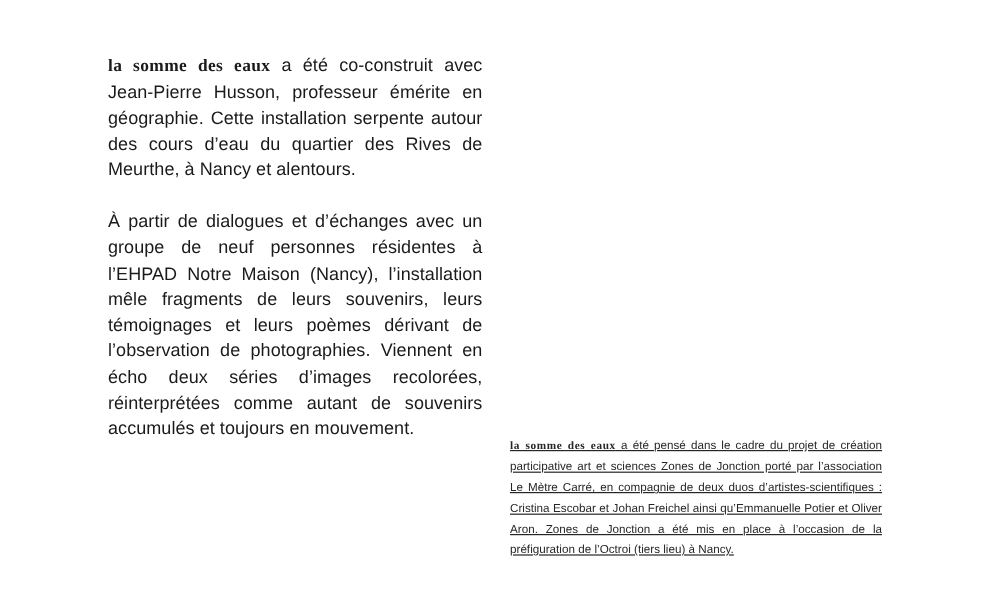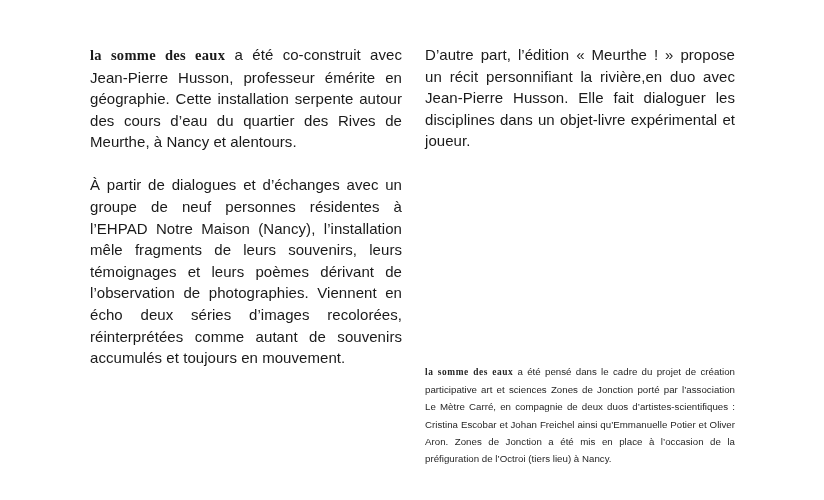--- a/index.html
+++ b/index.html
@@ -66,20 +66,21 @@
     position: absolute;
     left: 425px;
     top: 363px;
     width: 310px;
     font-size: 9.7px;
     line-height: 17.2px;
     text-align: justify;
     text-justify: inter-word;
     color: #262626;
     letter-spacing: 0.02px;
+    text-decoration: underline;
   }
   .footnote .lead {
     font-family: "Liberation Serif", serif;
     font-weight: bold;
     font-size: 9.4px;
     letter-spacing: 0.55px;
   }
 
   .para span, .footnote span { display: inline; }
 </style>
@@ -90,21 +91,16 @@
 
   <div class="col col-left">
 
     <p class="para"><span class="lead">la somme des eaux</span><span> a été co-construit avec Jean-Pierre Husson, professeur émérite en géographie. Cette installation serpente autour des cours d’eau du quartier des Rives de Meurthe, à Nancy et alentours.</span></p>
 
 
     <p class="para tight"><span>À partir de dialogues et d’échanges avec un groupe de neuf personnes résidentes à l’EHPAD Notre Maison (Nancy), l’installation mêle fragments de leurs souvenirs, leurs témoignages et leurs poèmes dérivant de l’observation de photographies. Viennent en écho deux séries d’images recolorées, réinterprétées comme autant de souvenirs accumulés et toujours en mouvement.</span></p>
 
   </div>
 
-  <div class="col col-right">
-
-    <p class="para tight"><span>D’autre part, l’édition « Meurthe ! » propose un récit personnifiant la rivière,en duo avec Jean-Pierre Husson. Elle fait dialoguer les disciplines dans un objet-livre expérimental et joueur.</span></p>
-
-  </div>
 
   <div class="footnote"><span class="lead">la somme des eaux</span><span> a été pensé dans le cadre du projet de création participative art et sciences Zones de Jonction porté par l’association Le Mètre Carré, en compagnie de deux duos d’artistes-scientifiques : Cristina Escobar et Johan Freichel ainsi qu’Emmanuelle Potier et Oliver Aron. Zones de Jonction a été mis en place à l’occasion de la préfiguration de l’Octroi (tiers lieu) à Nancy.</span></div>
 
 </div>
 
 </body></html>

